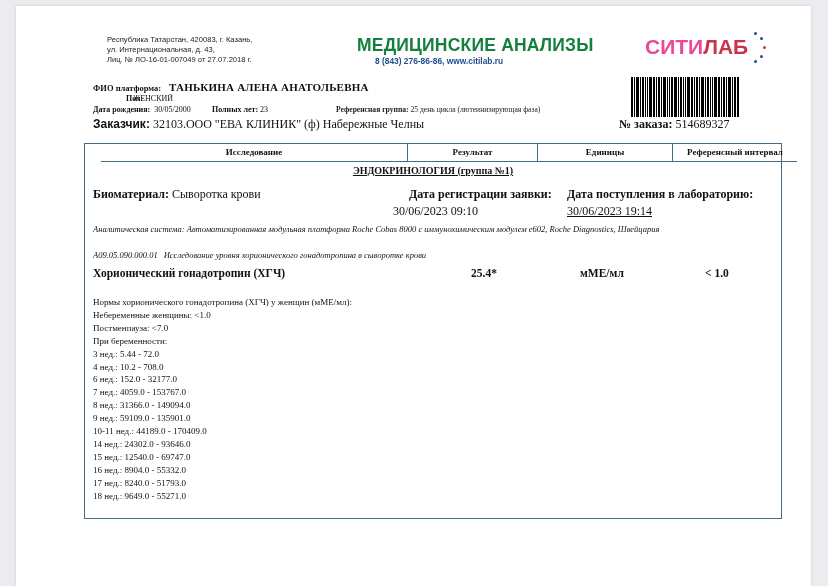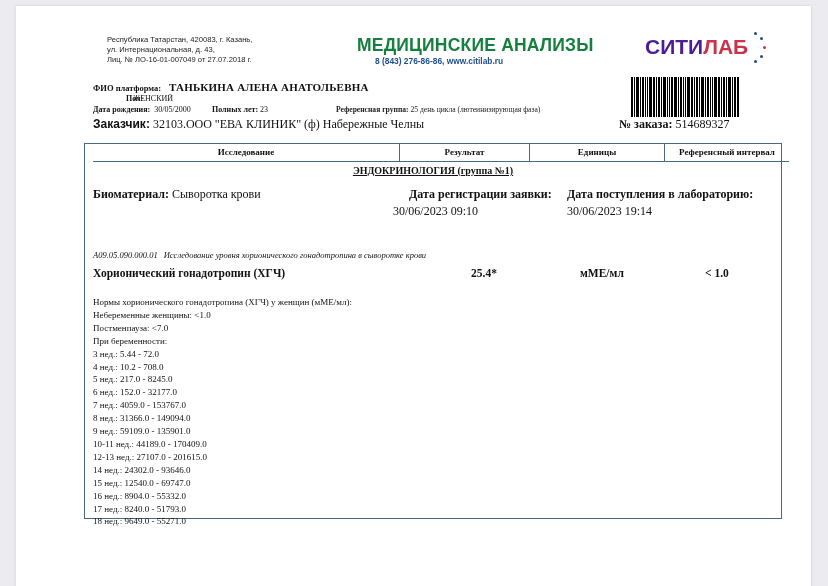--- a/index.html
+++ b/index.html
@@ -22,21 +22,21 @@
   }
   .brand-title {
     left:341px; top:29px; font-family:"Liberation Sans", sans-serif;
     font-weight:bold; font-size:17.5px; color:#15803d; letter-spacing:0.2px;
   }
   .brand-contact {
     left:343px; top:50px; font-family:"Liberation Sans", sans-serif;
     font-weight:bold; font-size:8.4px; color:#1f4e8f;padding-left:16px;
   }
   .logo { left:629px; top:29px; font-family:"Liberation Sans", sans-serif; font-weight:bold; font-size:21px; }
-  .logo .a { color:#4c1d95; }
+  .logo .a { color:#ec4899; }
   .logo .b { color:#c8344a; }
   .dots { position:absolute; left:734px; top:26px; width:20px; height:36px; }
   .dot { position:absolute; width:3px; height:3px; border-radius:50%; background:#1f4e8f; }
   .dot.red { background:#c8344a; }
   .pinfo { font-size:8px; color:#111; }
   .pinfo b { font-weight:bold; }
   .name-lbl { left:77px; top:77px; font-size:8.5px; font-weight:bold; }
   .name-val { left:153px; top:75px; font-size:11px; font-weight:bold; letter-spacing:0.2px; }
   .sex-lbl { left:77px; top:88px; font-size:8px; font-weight:bold;padding-left:33px; }
   .sex-val { left:117px; top:88px; font-size:8px; }
@@ -47,33 +47,33 @@
   .customer b { font-family:"Liberation Sans", sans-serif; font-weight:bold; font-size:12px; }
   .barcode { position:absolute; left:615px; top:71px; width:145px; height:40px; display:flex; gap:1px; align-items:stretch; }
   .barcode span { background:#000; display:block; }
   .order { left:603px; top:111px; font-size:12px; }
   .order b { font-weight:bold; font-family:"Liberation Serif", serif; }
 
   .table {
     position:absolute; left:68px; top:137px; width:696px; height:374px;
     border:1.5px solid #4a6a82;
   }
-  .thead { position:absolute; left:8px; top:0; width:696px; height:17px; border-bottom:1.5px solid #4a6a82; display:flex; }
+  .thead { position:absolute; left:16px; top:0; width:696px; height:17px; border-bottom:1.5px solid #4a6a82; display:flex; }
   .th { height:17px; line-height:17px; text-align:center; font-size:9px; font-weight:bold; border-right:1.5px solid #4a6a82; box-sizing:border-box; }
   .th:last-child { border-right:none; }
   .section {
     position:absolute; left:0; width:696px; top:21px; text-align:center;
     font-size:10px; font-weight:bold; text-decoration:underline;
   }
   .bio-lbl { left:8px; top:43px; font-size:12px; }
   .bio-lbl b { font-weight:bold; }
   .reg-lbl { left:308px; top:43px; font-size:12px; font-weight:bold;margin-left:16px; }
   .reg-val { left:308px; top:60px; font-size:12px; }
   .arr-lbl { left:482px; top:43px; font-size:12px; font-weight:bold; }
-  .arr-val { left:482px; top:60px; font-size:12px; }
+  .arr-val { left:482px; top:60px; font-size:12px;text-decoration:underline; }
   .anal { left:8px; top:79px; font-size:8.5px; font-style:italic; line-height:12px; white-space:normal; width:680px; }
   .code { left:8px; top:106px; font-size:8.5px; font-style:italic; }
   .code span { margin-left:6px; }
   .res-name { left:8px; top:123px; font-size:11.5px; font-weight:bold; }
   .res-val { left:386px; top:123px; font-size:11.5px; font-weight:bold; }
   .res-unit { left:495px; top:123px; font-size:11.5px; font-weight:bold; }
   .res-ref { left:620px; top:123px; font-size:11.5px; font-weight:bold; }
   .norms { left:8px; top:152px; font-size:9px; line-height:12.9px; }
   .norms div { white-space:nowrap; }
 </style>
@@ -179,43 +179,42 @@
     <div class="section">ЭНДОКРИНОЛОГИЯ (группа №1)</div>
 
     <div class="abs bio-lbl">
       <b>Биоматериал:</b> <span>Сыворотка крови</span>
     </div>
     <div class="abs reg-lbl">Дата регистрации заявки:</div>
     <div class="abs reg-val">30/06/2023 09:10</div>
     <div class="abs arr-lbl">Дата поступления в лабораторию:</div>
     <div class="abs arr-val">30/06/2023 19:14</div>
 
+    <div class="abs anal">Аналитическая система: Автоматизированная модульная платформа Roche Cobas 8000 с иммунохимическим модулем e602, Roche Diagnostics, Швейцария</div>
     <div class="abs code">
       <span style="margin-left:0">A09.05.090.000.01</span><span>Исследование уровня хорионического гонадотропина в сыворотке крови</span>
     </div>
 
     <div class="abs res-name">Хорионический гонадотропин (ХГЧ)</div>
     <div class="abs res-val">25.4*</div>
     <div class="abs res-unit">мМЕ/мл</div>
     <div class="abs res-ref">&lt; 1.0</div>
 
     <div class="abs norms">
       <div>Нормы хорионического гонадотропина (ХГЧ) у женщин (мМЕ/мл):</div>
       <div>Небеременные женщины: &lt;1.0</div>
       <div>Постменпауза: &lt;7.0</div>
       <div>При беременности:</div>
       <div>3 нед.: 5.44 - 72.0</div>
       <div>4 нед.: 10.2 - 708.0</div>
-      <div>5 нед.: 217.0 - 8245.0</div>
       <div>6 нед.: 152.0 - 32177.0</div>
       <div>7 нед.: 4059.0 - 153767.0</div>
       <div>8 нед.: 31366.0 - 149094.0</div>
       <div>9 нед.: 59109.0 - 135901.0</div>
       <div>10-11 нед.: 44189.0 - 170409.0</div>
-      <div>12-13 нед.: 27107.0 - 201615.0</div>
       <div>14 нед.: 24302.0 - 93646.0</div>
       <div>15 нед.: 12540.0 - 69747.0</div>
       <div>16 нед.: 8904.0 - 55332.0</div>
       <div>17 нед.: 8240.0 - 51793.0</div>
       <div>18 нед.: 9649.0 - 55271.0</div>
     </div>
   </div>
 </div>
 
 </body></html>

